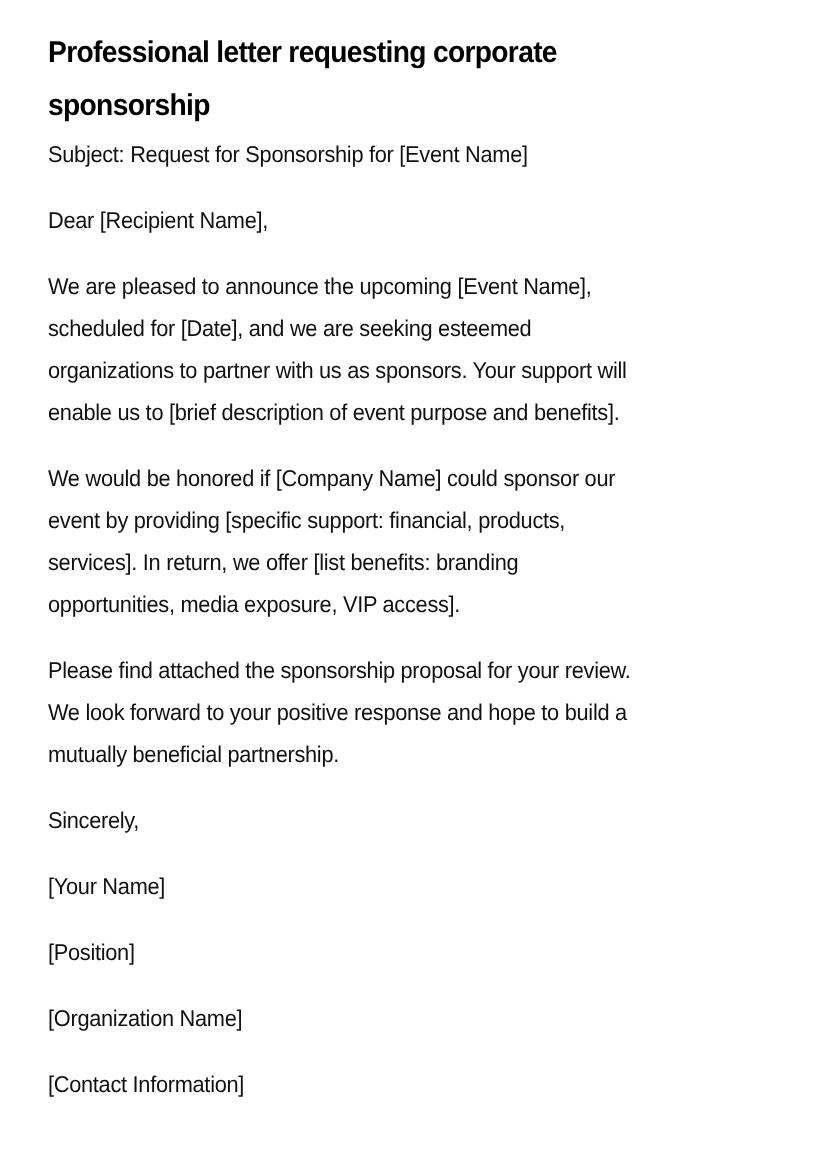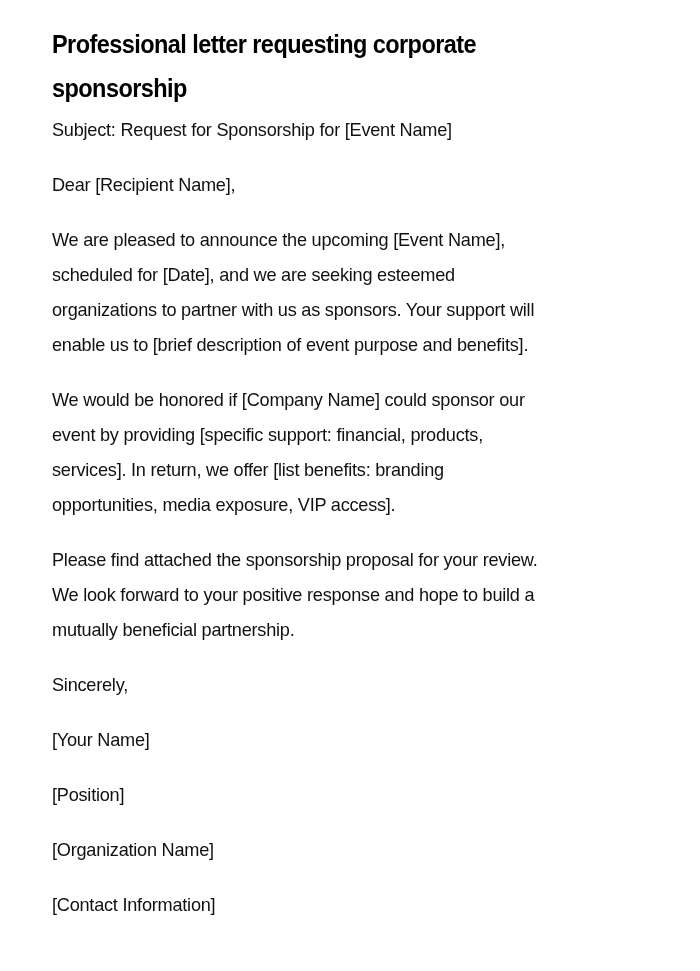--- a/index.html
+++ b/index.html
@@ -9,21 +9,21 @@
     }
     body {
       width: 700px;
       height: 971px;
       overflow: hidden;
       font-family: "Liberation Sans", "DejaVu Sans", sans-serif;
       color: #111111;
     }
     .page {
       position: relative;
-      padding: 22px 40px 0 52px;
+      padding: 22px 40px 0 40px;
       box-sizing: border-box;
       width: 684px;
     }
     .title {
       font-family: "Liberation Sans", sans-serif;
       font-weight: bold;
       font-size: 25px;
       line-height: 44px;
       margin: 0 0 2px 0;
       letter-spacing: -0.6px;

